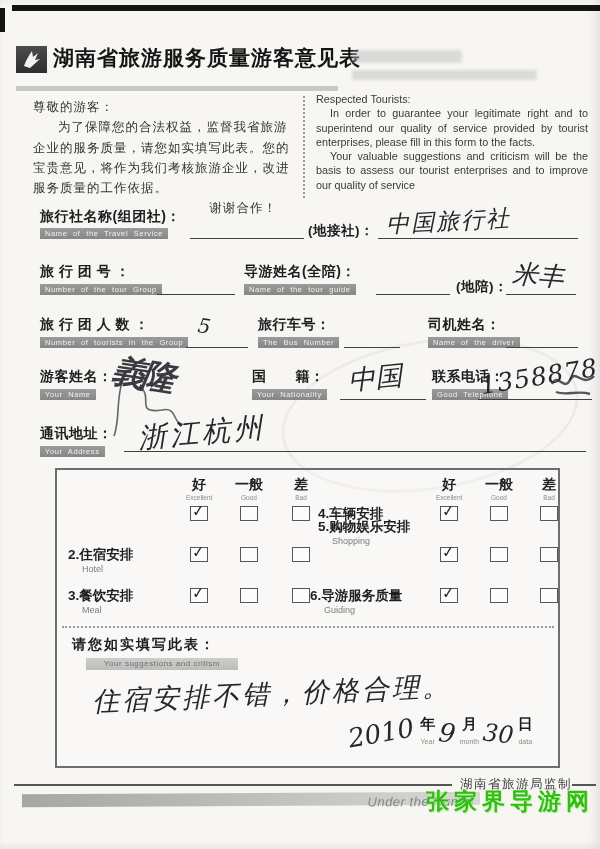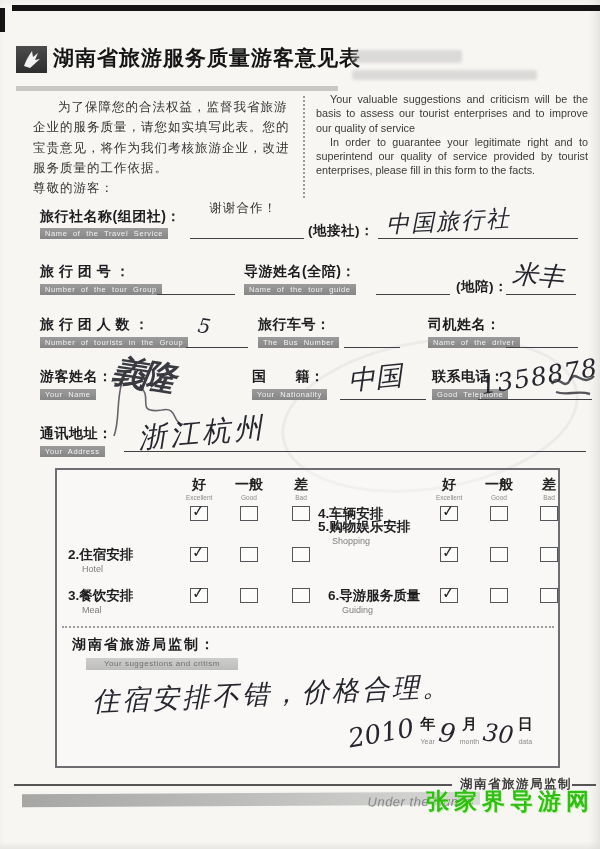--- a/index.html
+++ b/index.html
@@ -37,29 +37,30 @@
     <svg width="31" height="27" viewBox="0 0 31 27">
       <path d="M8 20 C11 12 14 8 16 5 L17 11 L22 7 L19 14 L24 13 L14 22 Z" fill="#f2f2f2"></path>
     </svg>
   </div>
   <div class="abs" style="left:53px;top:44px;font-size:21px;font-weight:bold;color:#151515;letter-spacing:1px;white-space:nowrap;">湖南省旅游服务质量游客意见表</div>
   <div class="abs" style="left:16px;top:86px;width:322px;height:5px;background:#c8c8c6;"></div>
   <div class="abs ghost" style="left:352px;top:50px;width:110px;height:13px;"></div>
   <div class="abs ghost" style="left:352px;top:70px;width:185px;height:10px;"></div>
 
   <div class="abs kai" style="left:33px;top:97px;width:262px;font-size:12.5px;line-height:1.62;letter-spacing:1px;">
+    <p>尊敬的游客：</p>
     <p style="text-indent:25px;">为了保障您的合法权益，监督我省旅游企业的服务质量，请您如实填写此表。您的宝贵意见，将作为我们考核旅游企业，改进服务质量的工作依据。</p>
-    <p>尊敬的游客：</p>
     <p style="text-align:right;padding-right:18px;">谢谢合作！</p>
   </div>
   <div class="abs" style="left:303px;top:96px;height:102px;border-left:2px dotted #9a9a9a;"></div>
 
   <div class="abs" style="left:316px;top:92px;width:272px;">
+    <p class="enp">Respected Tourists:</p>
+    <p class="enp indent">In order to guarantee your legitimate right and to superintend our quality of service provided by tourist enterprises, please fill in this form to the facts.</p>
     <p class="enp indent">Your valuable suggestions and criticism will be the basis to assess our tourist enterprises and to improve our quality of service</p>
-    <p class="enp indent">In order to guarantee your legitimate right and to superintend our quality of service provided by tourist enterprises, please fill in this form to the facts.</p>
   </div>
 
   <div class="abs lbl" style="left:40px;top:208px;font-size:14px;">旅行社名称(组团社)：</div>
   <span class="abs ebar" style="left:40px;top:228px;">Name of the Travel Service</span>
   <div class="abs uline" style="left:190px;top:220px;width:114px;height:19px;"></div>
   <div class="abs lbl" style="left:308px;top:222px;">(地接社)：</div>
   <div class="abs uline" style="left:378px;top:214px;width:200px;height:25px;"></div>
   <div class="abs hand" style="left:386px;top:206px;font-size:23px;transform:rotate(-3deg);letter-spacing:2px;">中国旅行社</div>
 
   <div class="abs lbl" style="left:40px;top:263px;font-size:14px;">旅 行 团 号 ：</div>
@@ -193,37 +194,37 @@
   <div class="cb" style="left:190px;top:588px;">
       <span class="tick">✓</span>
     </div>
   <div class="cb" style="left:240px;top:588px;">
       <span class="tick"></span>
     </div>
   <div class="cb" style="left:292px;top:588px;">
       <span class="tick"></span>
     </div>
 
-  <div class="abs" style="left:328px;top:587px;">
+  <div class="abs" style="left:310px;top:587px;">
     <div class="item-cn">6.导游服务质量</div>
     <div class="item-en">Guiding</div>
   </div>
   <div class="cb" style="left:440px;top:588px;">
       <span class="tick">✓</span>
     </div>
   <div class="cb" style="left:490px;top:588px;">
       <span class="tick"></span>
     </div>
   <div class="cb" style="left:540px;top:588px;">
       <span class="tick"></span>
     </div>
 
   <div class="abs" style="left:62px;top:626px;width:492px;border-top:2px dotted #9b9b9b;"></div>
 
-  <div class="abs lbl" style="left:72px;top:636px;font-size:14px;letter-spacing:2px;">湖南省旅游局监制：</div>
+  <div class="abs lbl" style="left:72px;top:636px;font-size:14px;letter-spacing:2px;">请您如实填写此表：</div>
   <span class="abs" style="left:86px;top:658px;background:linear-gradient(#cdcdcb,#bdbdbb);color:#6f6f6f;font-size:8px;line-height:12px;padding:0 18px;letter-spacing:.5px;white-space:nowrap;">Your suggestions and critism</span>
   <div class="abs hand" style="left:92px;top:676px;font-size:27px;transform:rotate(-2.5deg);letter-spacing:3px;">住宿安排不错，价格合理。</div>
 
   <div class="abs" style="left:348px;top:718px;display:flex;align-items:flex-end;gap:2px;">
     <span class="hand" style="font-size:26px;transform:rotate(-10deg);margin-right:4px;">2010</span>
     <span style="text-align:center;">
       <b style="font-size:15px;color:#1c1c1c;display:block;line-height:12px;">年</b>
       <i style="font-size:7px;color:#8a8a8a;font-style:normal;">Year</i>
     </span>
     <span class="hand" style="font-size:26px;transform:rotate(8deg);margin:0 2px;">9</span>
@@ -232,21 +233,21 @@
       <i style="font-size:7px;color:#8a8a8a;font-style:normal;">month</i>
     </span>
     <span class="hand" style="font-size:24px;transform:rotate(6deg);margin:0 2px;">30</span>
     <span style="text-align:center;">
       <b style="font-size:15px;color:#1c1c1c;display:block;line-height:12px;">日</b>
       <i style="font-size:7px;color:#8a8a8a;font-style:normal;">data</i>
     </span>
   </div>
 
   <div class="abs" style="left:14px;top:784px;width:438px;border-top:2px solid #555;"></div>
-  <div class="abs" style="left:460px;top:776px;font-size:12.5px;font-weight:bold;color:#3b3b3b;letter-spacing:1.5px;white-space:nowrap;">湖南省旅游局监制</div>
+  <div class="abs" style="left:460px;top:776px;font-size:12.5px;font-weight:normal;color:#3b3b3b;letter-spacing:1.5px;white-space:nowrap;">湖南省旅游局监制</div>
   <div class="abs" style="left:572px;top:784px;width:24px;border-top:2px solid #555;"></div>
 
   <div class="abs" style="left:22px;top:793px;width:458px;height:13px;background:linear-gradient(90deg,#a6a6a4,#c3c3c1 60%,#d8d8d6);transform:rotate(-.3deg);">
     <span style="position:absolute;right:6px;top:2px;font-size:13px;color:#87878a;font-style:italic;letter-spacing:.5px;white-space:nowrap;">Under the Hunan</span>
   </div>
 
   <div class="abs" style="left:426px;top:786px;font-family:'DejaVu Serif',serif;font-weight:bold;font-size:23px;color:#2fbe13;letter-spacing:5px;white-space:nowrap;text-shadow:1px 1px 0 rgba(190,245,160,.9);">张家界导游网</div>
 
 </div>
 

